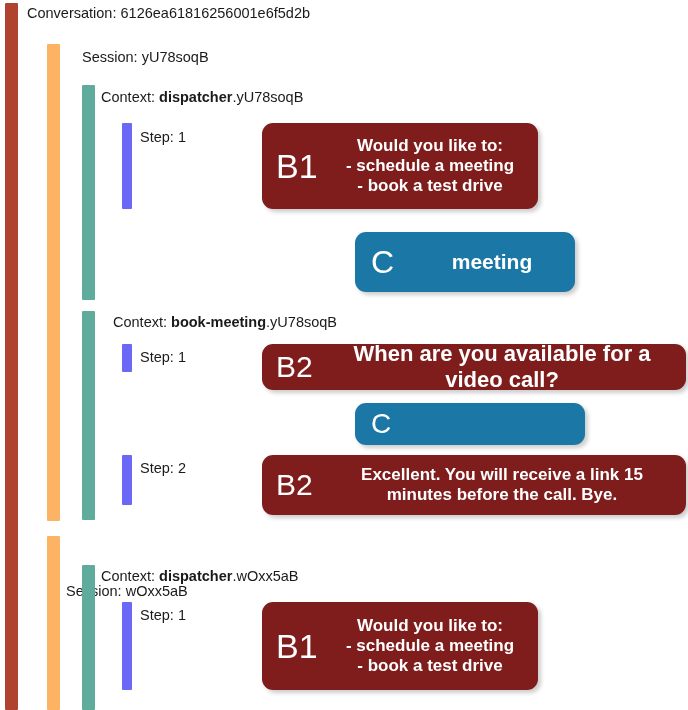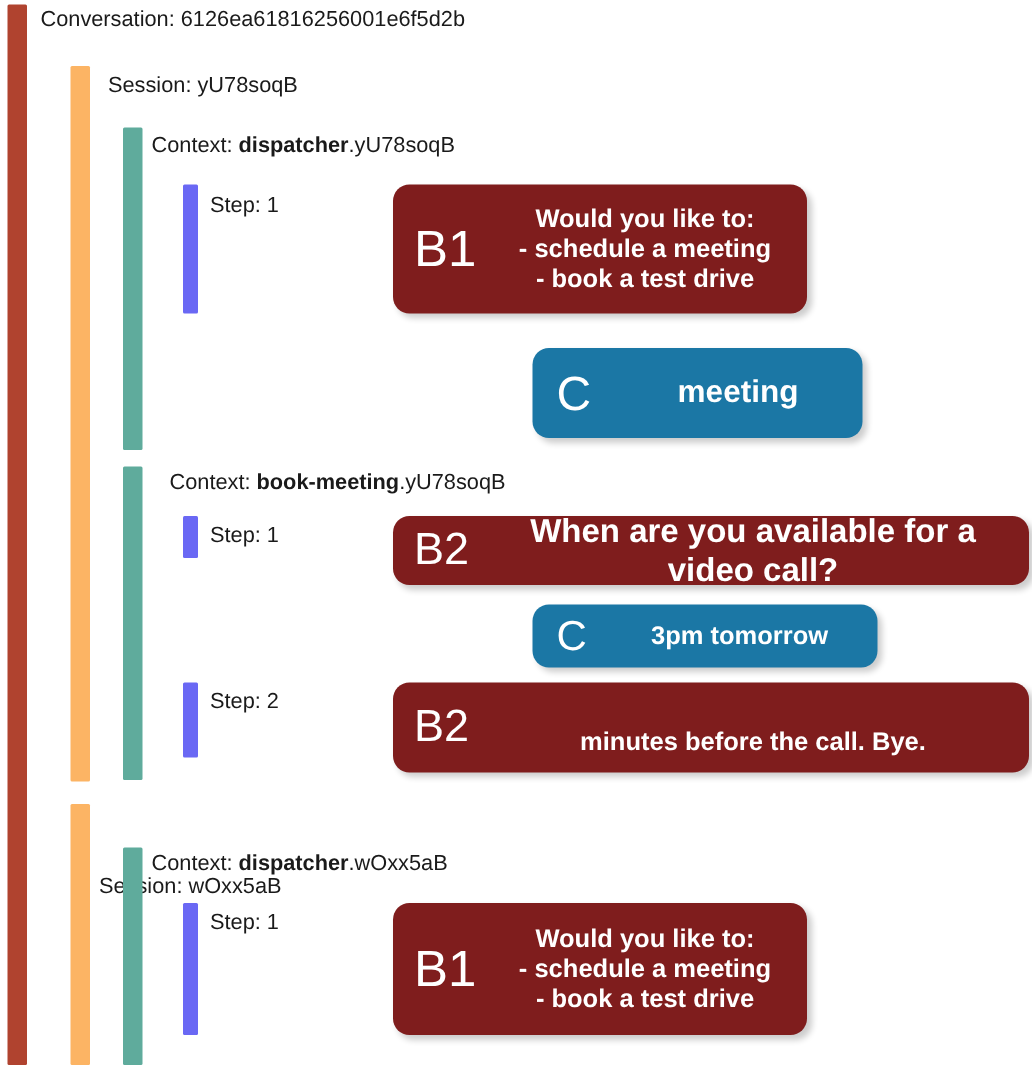--- a/index.html
+++ b/index.html
@@ -73,21 +73,21 @@
 <div id="canvas">
 
   <div class="bar bar-conversation" style="left:5px; top:3px; width:13px; height:707px;"></div>
 
   <div class="label" style="left:27px; top:6px;">
     <span class="plain">Conversation: </span><span class="plain">6126ea61816256001e6f5d2b</span>
   </div>
 
   <div class="bar bar-session" style="left:47px; top:44px; width:13px; height:477px;"></div>
 
-  <div class="label" style="left:72px; top:50px;">
+  <div class="label" style="left:82px; top:50px;">
     <span class="plain">Session: </span><span class="plain">yU78soqB</span>
   </div>
 
   <div class="bar bar-context" style="left:82px; top:85px; width:13px; height:215px;"></div>
 
   <div class="label" style="left:101px; top:90px;">
     <span class="plain">Context: </span><b>dispatcher</b><span class="plain">.yU78soqB</span>
   </div>
 
   <div class="bar bar-step" style="left:122px; top:123px; width:10px; height:86px;"></div>
@@ -114,30 +114,29 @@
 
   <div class="label" style="left:140px; top:350px;">Step: 1</div>
 
   <div class="bubble bubble-bot" style="left:262px; top:344px; width:424px; height:46px; padding:0 14px 0 14px;">
     <span class="bubble-tag" style="font-size:30px; width:56px;">B2</span>
     <span class="bubble-text" style="font-size:22px;">When are you available for a video call?</span>
   </div>
 
   <div class="bubble bubble-user" style="left:355px; top:403px; width:230px; height:42px; padding:0 16px 0 16px;">
     <span class="bubble-tag" style="font-size:28px; width:46px;">C</span>
-    <span class="bubble-text" style="font-size:17px;">3pm tomorrow</span>
   </div>
 
   <div class="bar bar-step" style="left:122px; top:455px; width:10px; height:50px;"></div>
 
   <div class="label" style="left:140px; top:461px;">Step: 2</div>
 
   <div class="bubble bubble-bot" style="left:262px; top:455px; width:424px; height:60px; padding:0 14px 0 14px;">
     <span class="bubble-tag" style="font-size:30px; width:56px;">B2</span>
-    <span class="bubble-text" style="font-size:17px;"><br><span>minutes before the call. Bye.</span></span>
+    <span class="bubble-text" style="font-size:17px;"><span>Excellent. You will receive a link 15</span><br><span>minutes before the call. Bye.</span></span>
   </div>
 
   <div class="bar bar-session" style="left:47px; top:536px; width:13px; height:174px;"></div>
 
   <div class="label" style="left:66px; top:572px;margin-top:12px;">
     <span class="plain">Session: </span><span class="plain">wOxx5aB</span>
   </div>
 
   <div class="bar bar-context" style="left:82px; top:565px; width:13px; height:145px;"></div>
 

